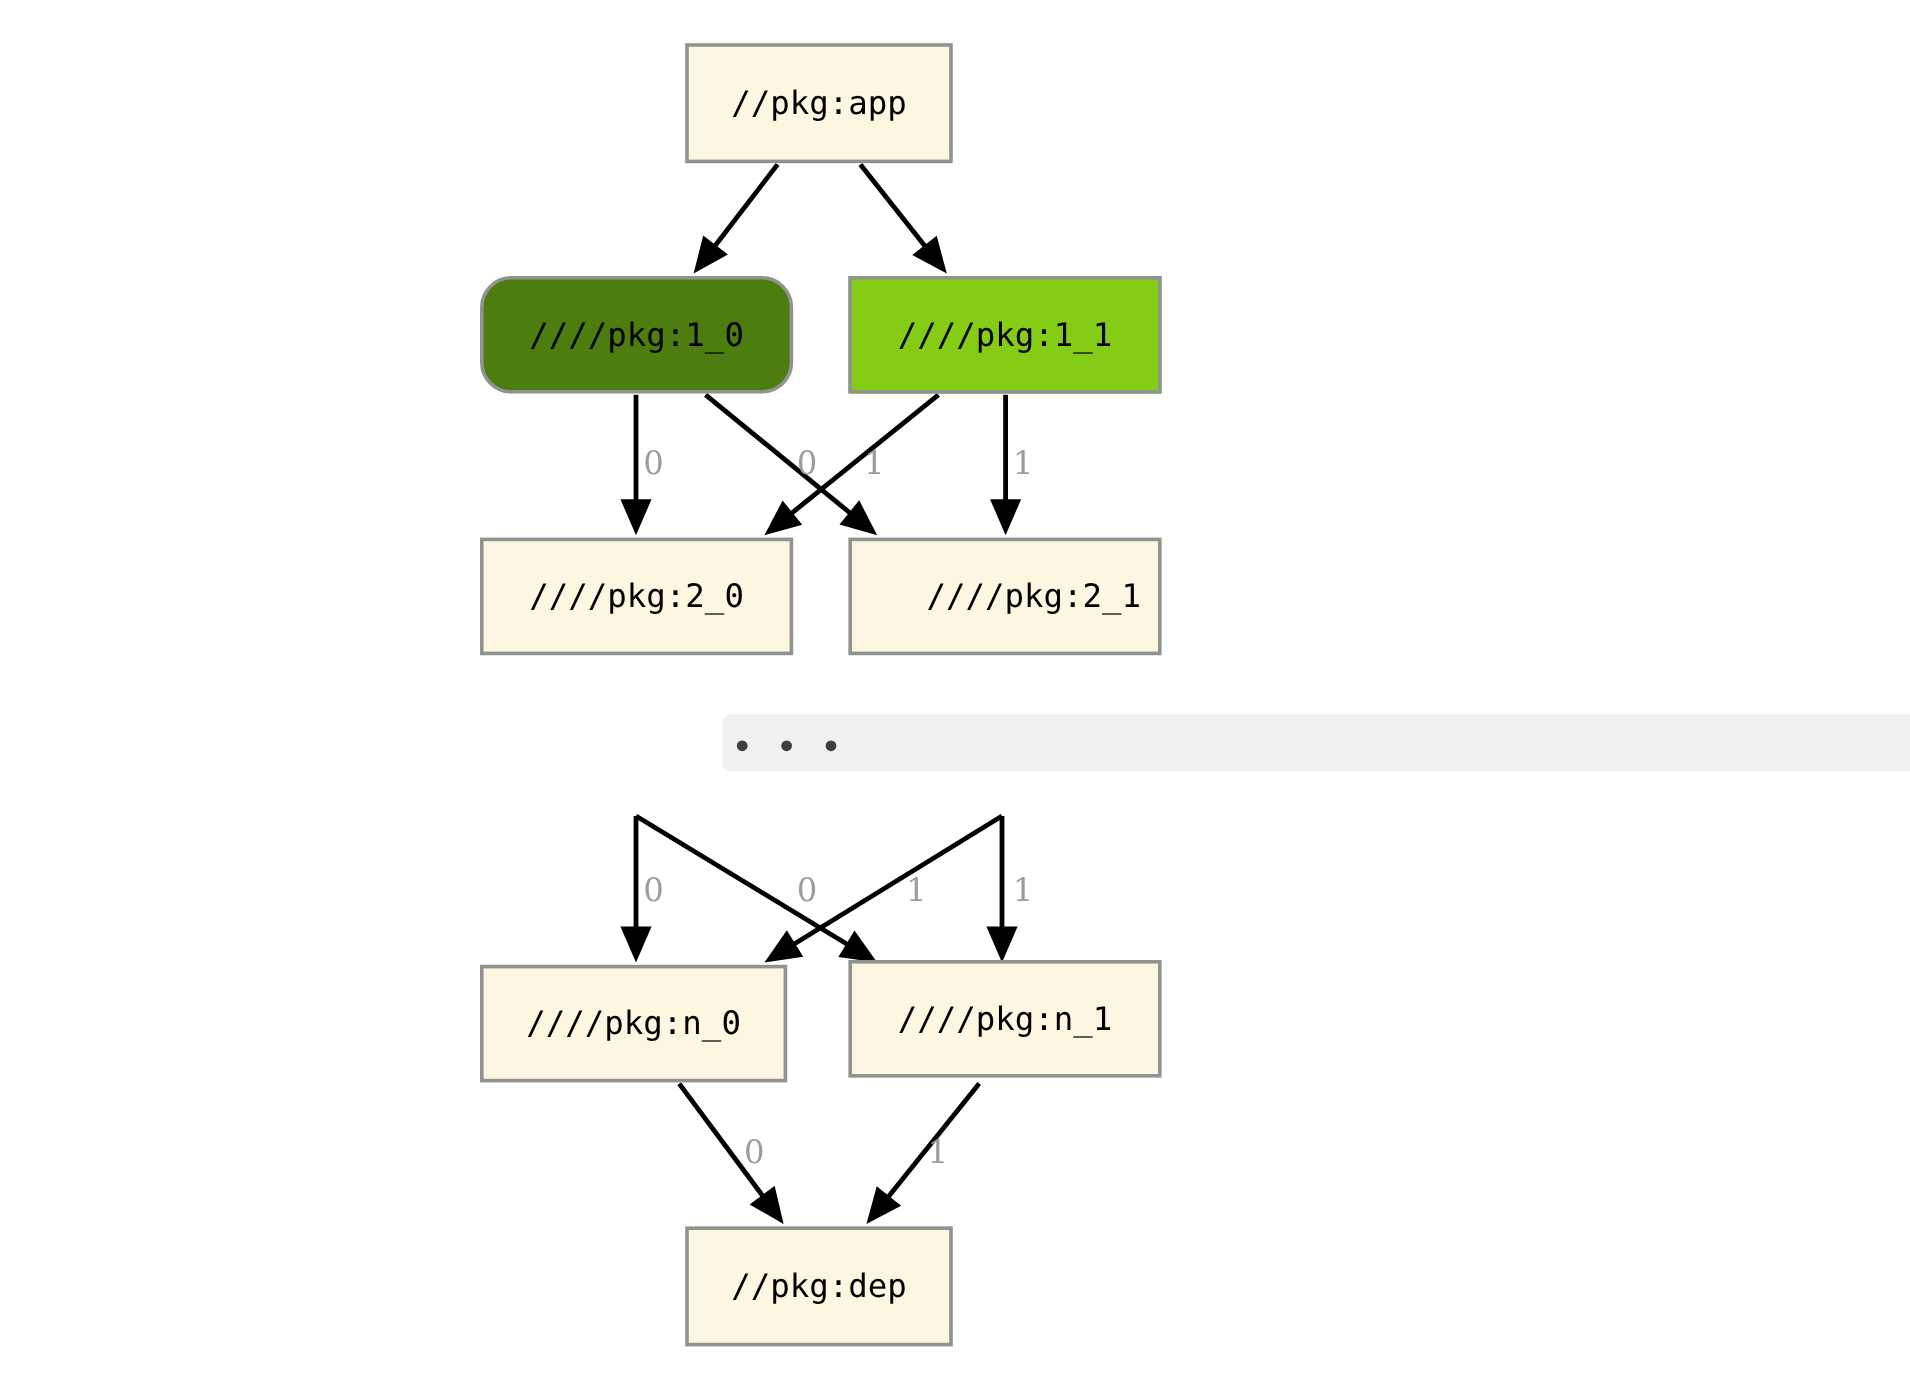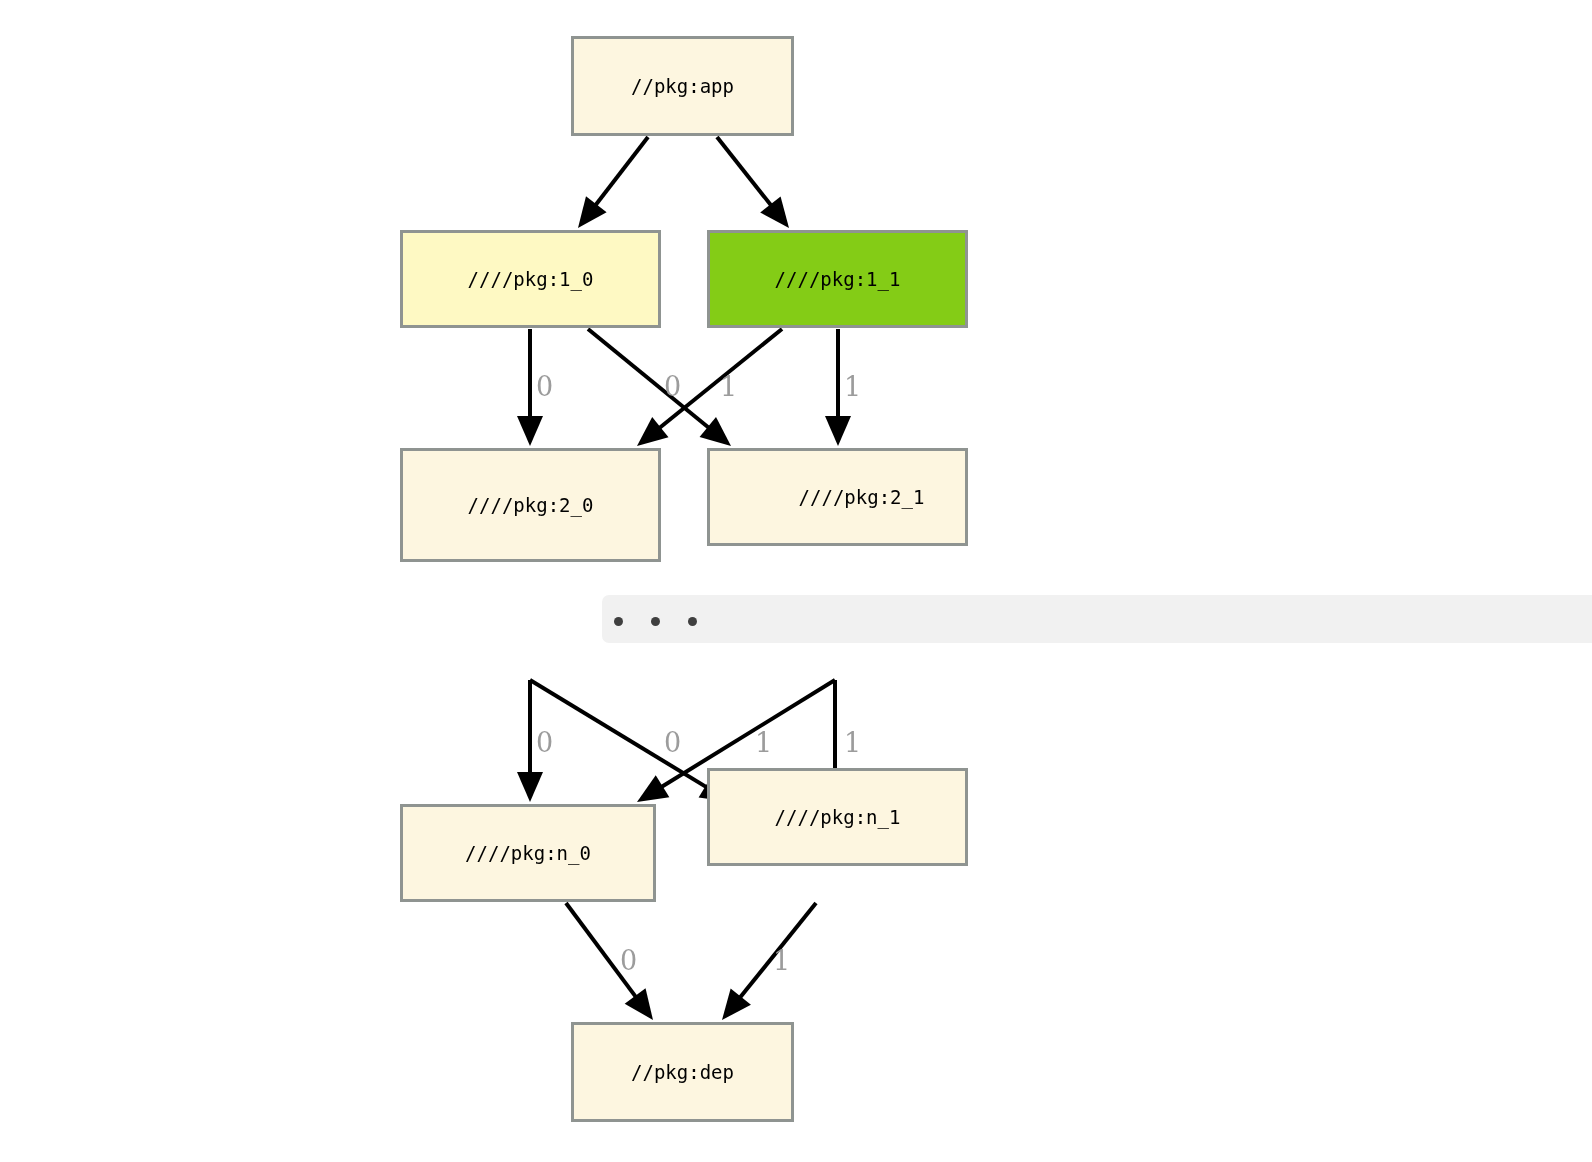--- a/index.html
+++ b/index.html
@@ -29,21 +29,21 @@
     position: absolute;
     box-sizing: border-box;
     background: #fdf6e0;
     border: 3px solid #8f9491;
     display: flex;
     align-items: center;
     justify-content: center;
   }
   .node-label {
     font-family: "DejaVu Sans Mono", "Liberation Mono", monospace;
-    font-size: 19px;
+    font-size: 27px;
     color: #000000;
     letter-spacing: 0px;
     white-space: pre;
   }
   .edge-line {
     stroke: #000000;
     stroke-width: 4;
     fill: none;
   }
   .edge-head {
@@ -103,36 +103,36 @@
         <polygon class="edge-head" points="653,1020 624.6669065773634,1003.6832657340954 645.530927441963,988.1689938091367" fill="#000000"></polygon>
         <line class="edge-line" x1="816" y1="903" x2="735.7790137842193" y2="1002.8495253962377" stroke="#000000"></line>
         <polygon class="edge-head" points="722,1020 730.6551928944394,988.4708446678309 750.9239356079767,1004.7551336855446" fill="#000000"></polygon>
       </g>
   </svg>
 
   <div id="nodes-layer">
       <div class="node-box" style="left: 571px; top: 36px; width: 223px; height: 100px; background: rgb(253, 246, 224); border-color: rgb(143, 148, 145);">
         <span class="node-label">//pkg:app</span>
       </div>
-      <div class="node-box" style="left: 400px; top: 230px; width: 261px; height: 98px; background: #fef9c3; border-color: rgb(143, 148, 145);">
+      <div class="node-box" style="left: 400px; top: 230px; width: 261px; height: 98px; background: #4d7c0f; border-color: rgb(143, 148, 145); border-radius: 26px;">
         <span class="node-label">////pkg:1_0</span>
       </div>
       <div class="node-box" style="left: 707px; top: 230px; width: 261px; height: 98px; background: #84cc16; border-color: rgb(143, 148, 145);">
         <span class="node-label">////pkg:1_1</span>
       </div>
-      <div class="node-box" style="left: 400px; top: 448px; width: 261px; height: 114px; background: rgb(253, 246, 224); border-color: rgb(143, 148, 145);">
+      <div class="node-box" style="left: 400px; top: 448px; width: 261px; height: 98px; background: rgb(253, 246, 224); border-color: rgb(143, 148, 145);">
         <span class="node-label">////pkg:2_0</span>
       </div>
       <div class="node-box" style="left: 707px; top: 448px; width: 261px; height: 98px; background: rgb(253, 246, 224); border-color: rgb(143, 148, 145); padding-left: 48px;">
         <span class="node-label">////pkg:2_1</span>
       </div>
       <div class="node-box" style="left: 400px; top: 804px; width: 256px; height: 98px; background: rgb(253, 246, 224); border-color: rgb(143, 148, 145);">
         <span class="node-label">////pkg:n_0</span>
       </div>
-      <div class="node-box" style="left: 707px; top: 768px; width: 261px; height: 98px; background: rgb(253, 246, 224); border-color: rgb(143, 148, 145);">
+      <div class="node-box" style="left: 707px; top: 800px; width: 261px; height: 98px; background: rgb(253, 246, 224); border-color: rgb(143, 148, 145);">
         <span class="node-label">////pkg:n_1</span>
       </div>
       <div class="node-box" style="left: 571px; top: 1022px; width: 223px; height: 100px; background: rgb(253, 246, 224); border-color: rgb(143, 148, 145); text-align: right;">
         <span class="node-label">//pkg:dep</span>
       </div>
     </div>
   <div id="edge-labels-layer">
       <div class="edge-label" style="left: 536px; top: 371px; color: rgb(156, 156, 156);">0</div>
       <div class="edge-label" style="left: 664px; top: 371px; color: rgb(156, 156, 156);">0</div>
       <div class="edge-label" style="left: 720px; top: 371px; color: rgb(156, 156, 156);">1</div>

